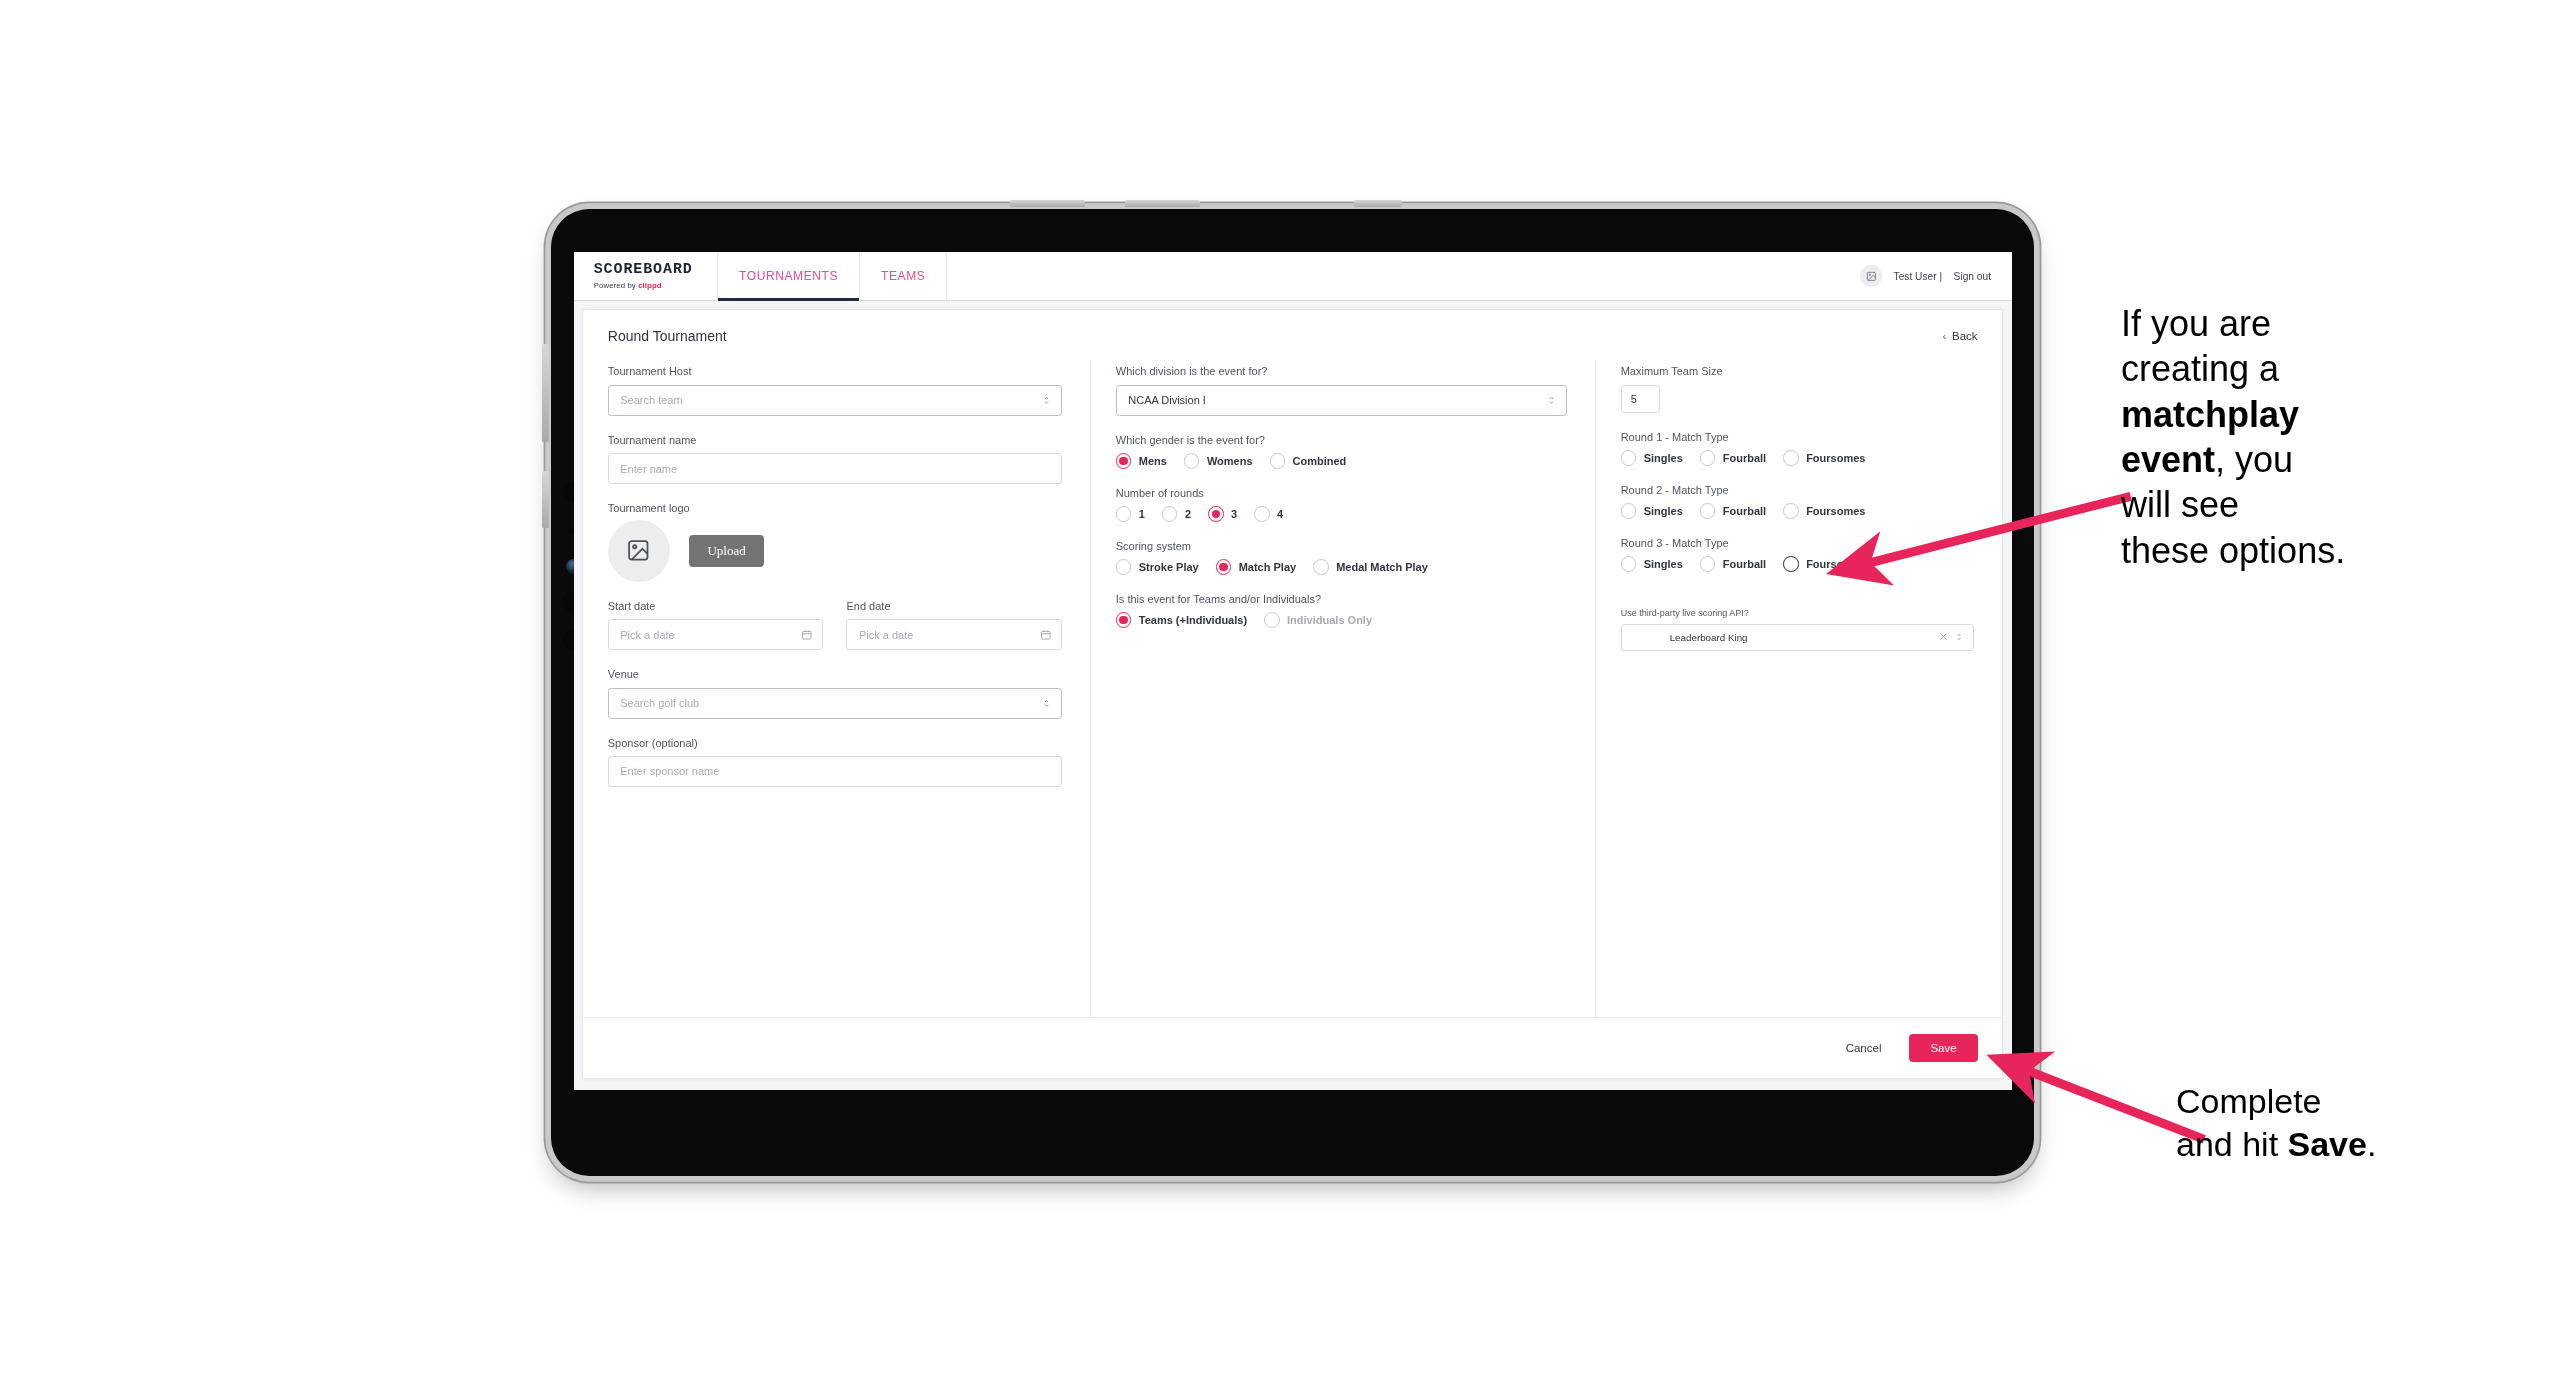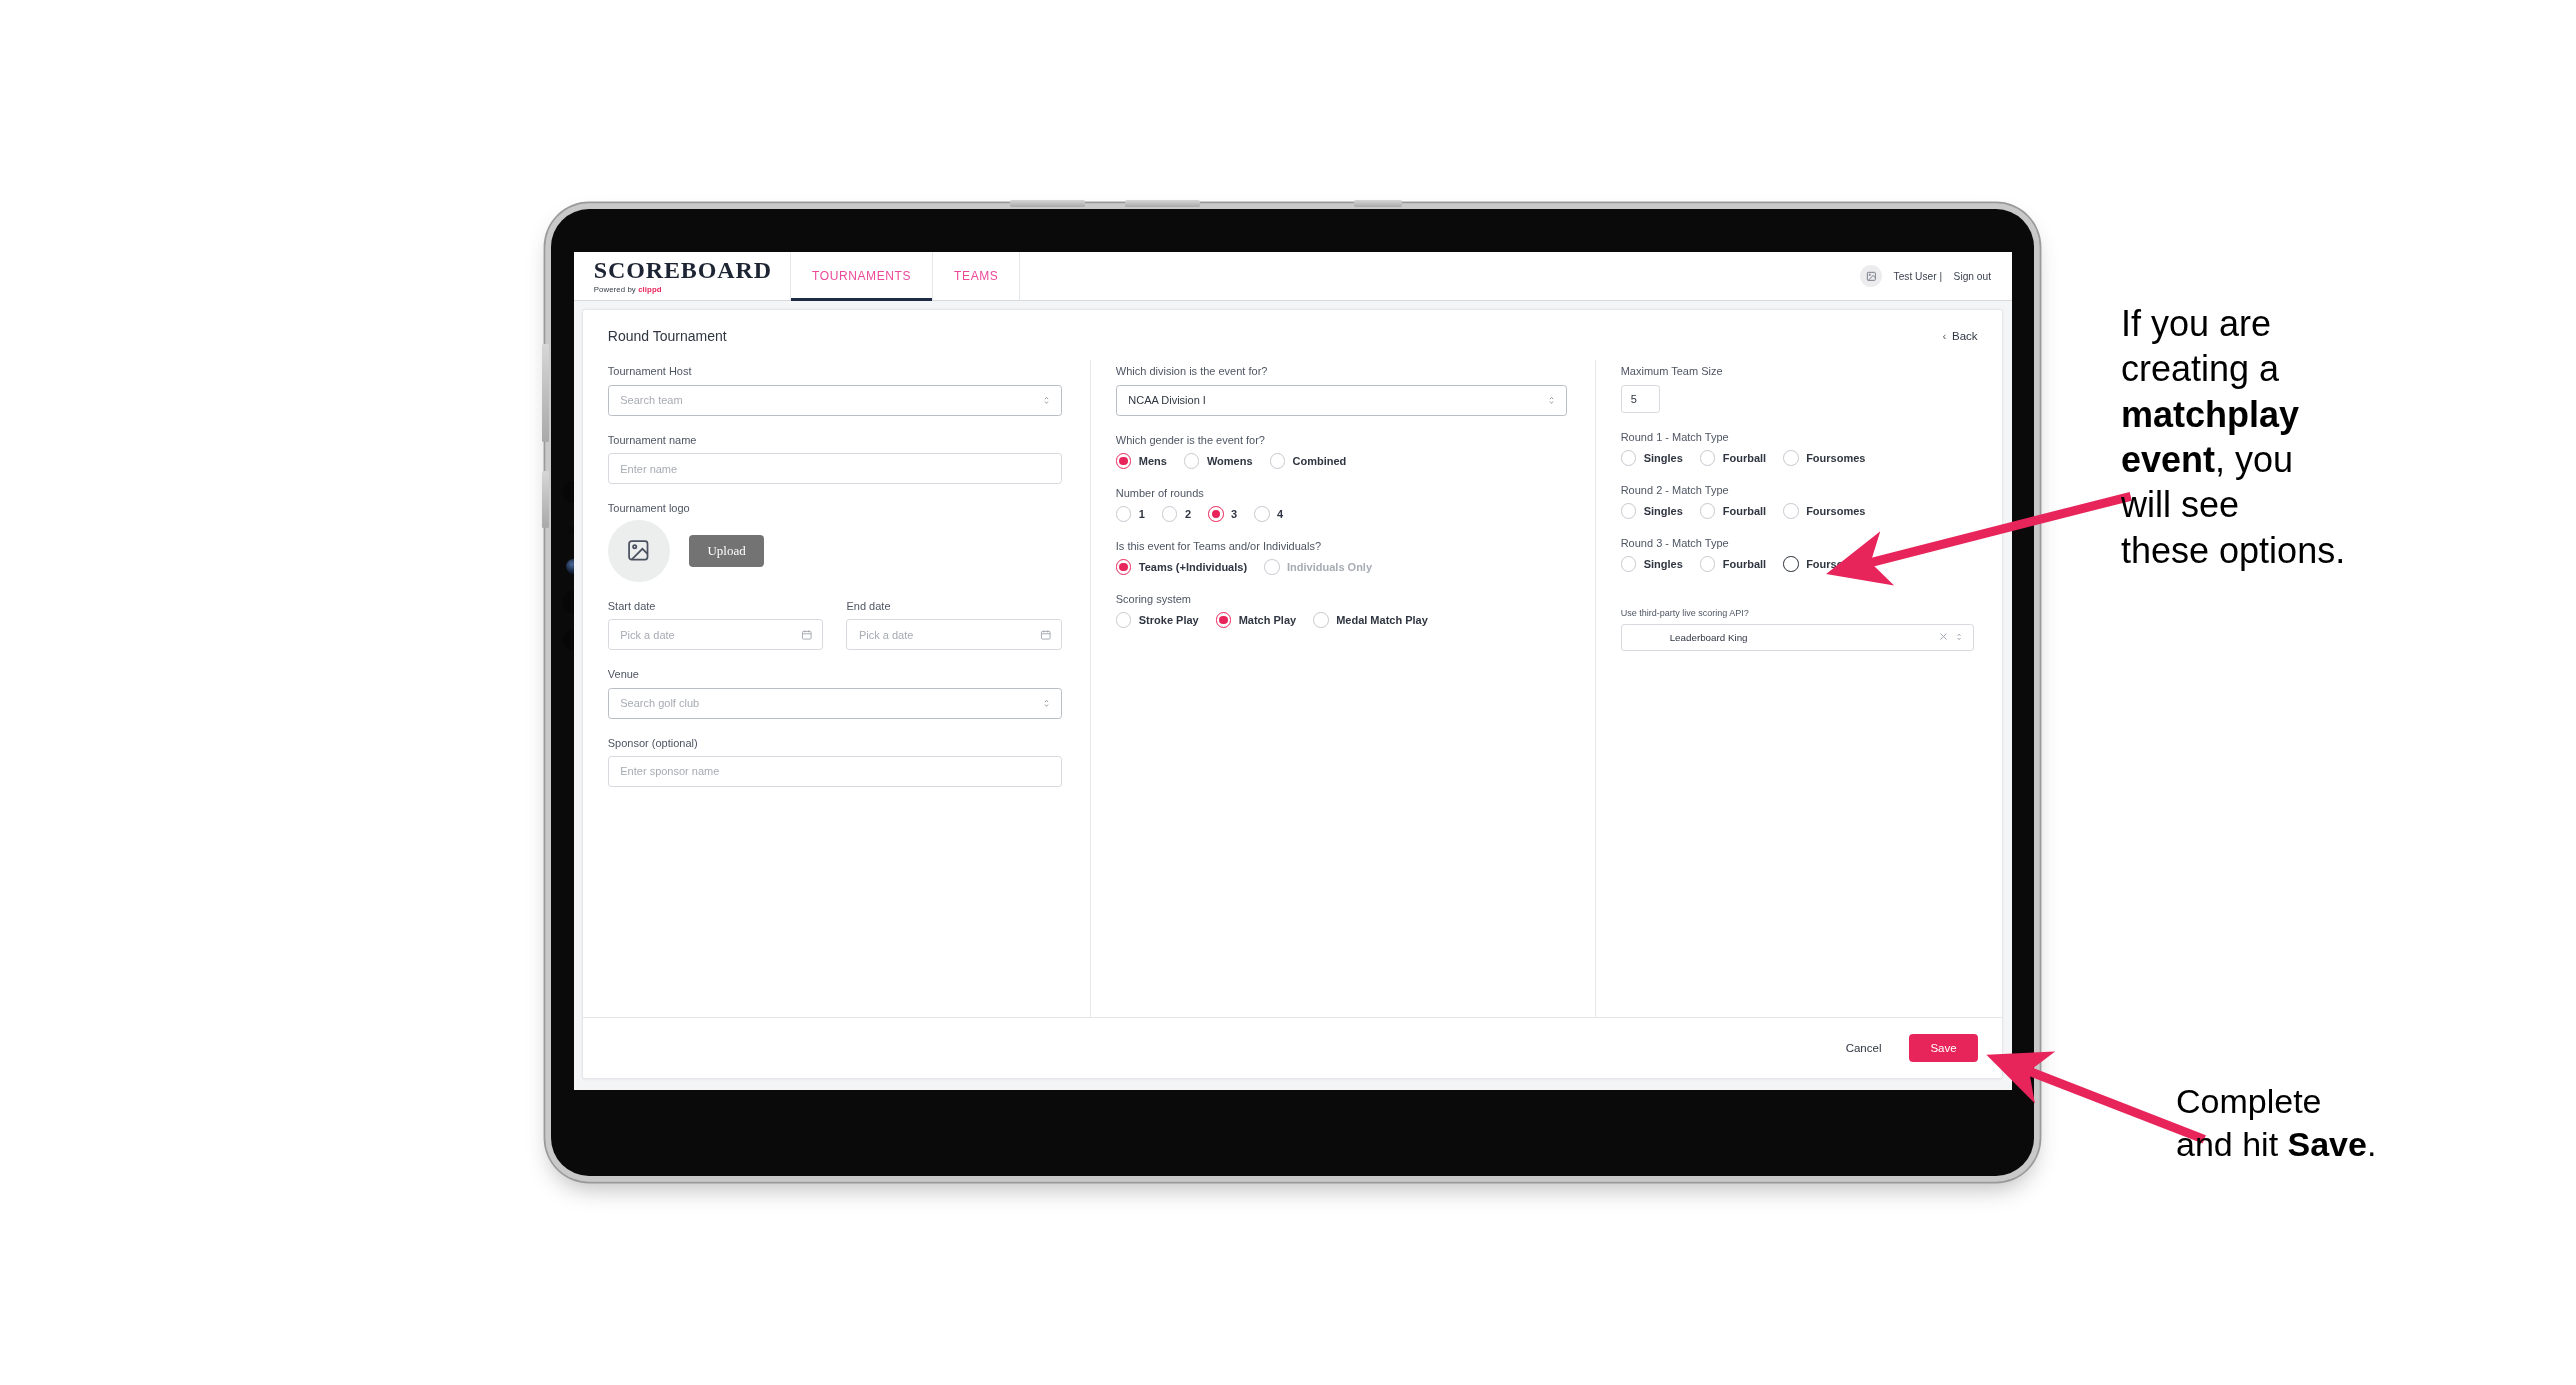--- a/index.html
+++ b/index.html
@@ -57,23 +57,23 @@
     border-bottom: 0.8px solid #d8dade;
     position: relative;
   }
   .brand {
     display:flex; flex-direction:column; justify-content:center;
     padding: 0 18px 0 19.7px;
     border-right: 0.8px solid #e6e8eb;
     min-width: 144px;
   }
   .brand-name {
-    font-size: 24px; font-weight: 800; letter-spacing: 0.9px;
+    font-size: 15px; font-weight: 800; letter-spacing: 0.9px;
     color: #1d2433; line-height: 1;
-    font-family: Liberation Serif, serif;
+    font-family: Liberation Mono, monospace;
   }
   .brand-sub { font-size: 7.8px; color:#353b47; margin-top: 3.3px; letter-spacing:0.1px; }
   .brand-sub .accent { color:#e8255b; font-weight:700; }
 
   .navtabs { display:flex; align-items:stretch; }
   .navtab {
     display:flex; align-items:center;
     padding: 0 21px;
     font-size: 12px; letter-spacing: 0.6px;
     color:#ec4899;
@@ -421,47 +421,47 @@
                   <span class="radio-lbl">3</span>
                 </div>
                 <div class="radio-item">
                   <span class="radio"></span>
                   <span class="radio-lbl">4</span>
                 </div>
               </div>
             </div>
 
             <div class="fgroup">
+              <label class="fl">Scoring system</label>
+              <div class="radio-row">
+                <div class="radio-item">
+                  <span class="radio"></span>
+                  <span class="radio-lbl">Stroke Play</span>
+                </div>
+                <div class="radio-item">
+                  <span class="radio on"></span>
+                  <span class="radio-lbl">Match Play</span>
+                </div>
+                <div class="radio-item">
+                  <span class="radio"></span>
+                  <span class="radio-lbl">Medal Match Play</span>
+                </div>
+              </div>
+            </div>
+
+            <div class="fgroup">
               <label class="fl">Is this event for Teams and/or Individuals?</label>
               <div class="radio-row">
                 <div class="radio-item">
                   <span class="radio on"></span>
                   <span class="radio-lbl">Teams (+Individuals)</span>
                 </div>
                 <div class="radio-item">
                   <span class="radio"></span>
                   <span class="radio-lbl dim">Individuals Only</span>
-                </div>
-              </div>
-            </div>
-
-            <div class="fgroup">
-              <label class="fl">Scoring system</label>
-              <div class="radio-row">
-                <div class="radio-item">
-                  <span class="radio"></span>
-                  <span class="radio-lbl">Stroke Play</span>
-                </div>
-                <div class="radio-item">
-                  <span class="radio on"></span>
-                  <span class="radio-lbl">Match Play</span>
-                </div>
-                <div class="radio-item">
-                  <span class="radio"></span>
-                  <span class="radio-lbl">Medal Match Play</span>
                 </div>
               </div>
             </div>
           </div>
 
           <div class="col c3">
 
             <div class="fgroup">
               <label class="fl">Maximum Team Size</label>
               <div class="num-inp">

